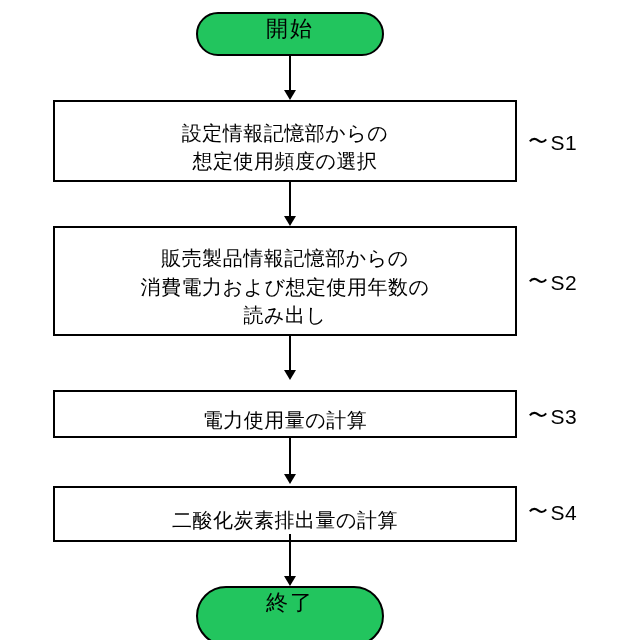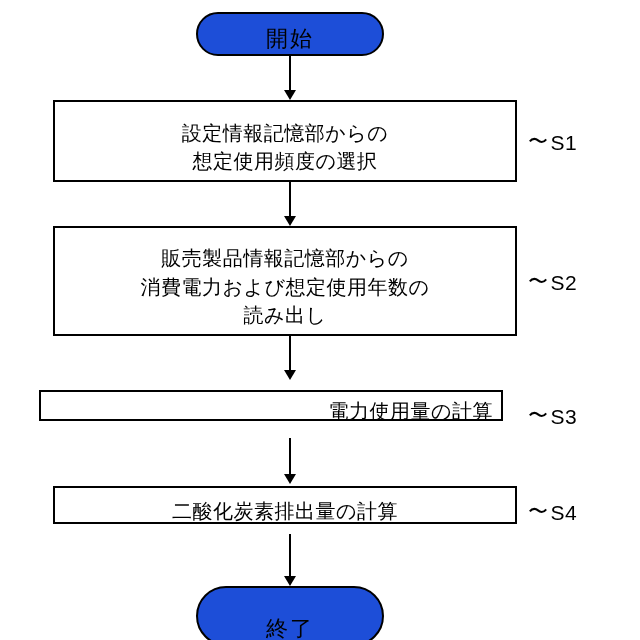--- a/index.html
+++ b/index.html
@@ -18,23 +18,23 @@
     position: relative;
     width: 640px;
     height: 640px;
   }
 
   
   .terminator {
     position: absolute;
     border: 2px solid #000;
     border-radius: 999px;
-    background: #1d4ed8;
+    background: #22c55e;
     display: flex;
-    align-items: flex-end;
+    align-items: flex-start;
     justify-content: center;
     box-sizing: border-box;
     font-size: 22px;
     letter-spacing: 2px;
   }
 
   
   .process {
     position: absolute;
     border: 2px solid #000;
@@ -115,32 +115,32 @@
 読み出し</span>
   </div>
   <div class="step-label" style="left:528px; top:269px;">
     <span class="tilde">〜</span>
     <span>S2</span>
   </div>
 
   <div class="connector" style="left:289px; top:336px; height:36px;"></div>
   <div class="arrowhead" style="left:284px; top:370px;"></div>
 
-  <div class="process" style="left:39px; top:390px; width:464px; height:31px;justify-content:flex-end;">
+  <div class="process" style="left:53px; top:390px; width:464px; height:48px;">
     <span class="text">電力使用量の計算</span>
   </div>
   <div class="step-label" style="left:528px; top:403px;">
     <span class="tilde">〜</span>
     <span>S3</span>
   </div>
 
   <div class="connector" style="left:289px; top:438px; height:38px;"></div>
   <div class="arrowhead" style="left:284px; top:474px;"></div>
 
-  <div class="process" style="left:53px; top:486px; width:464px; height:38px;">
+  <div class="process" style="left:53px; top:486px; width:464px; height:56px;">
     <span class="text">二酸化炭素排出量の計算</span>
   </div>
   <div class="step-label" style="left:528px; top:499px;">
     <span class="tilde">〜</span>
     <span>S4</span>
   </div>
 
   <div class="connector" style="left:289px; top:534px; height:44px;"></div>
   <div class="arrowhead" style="left:284px; top:576px;"></div>
 

